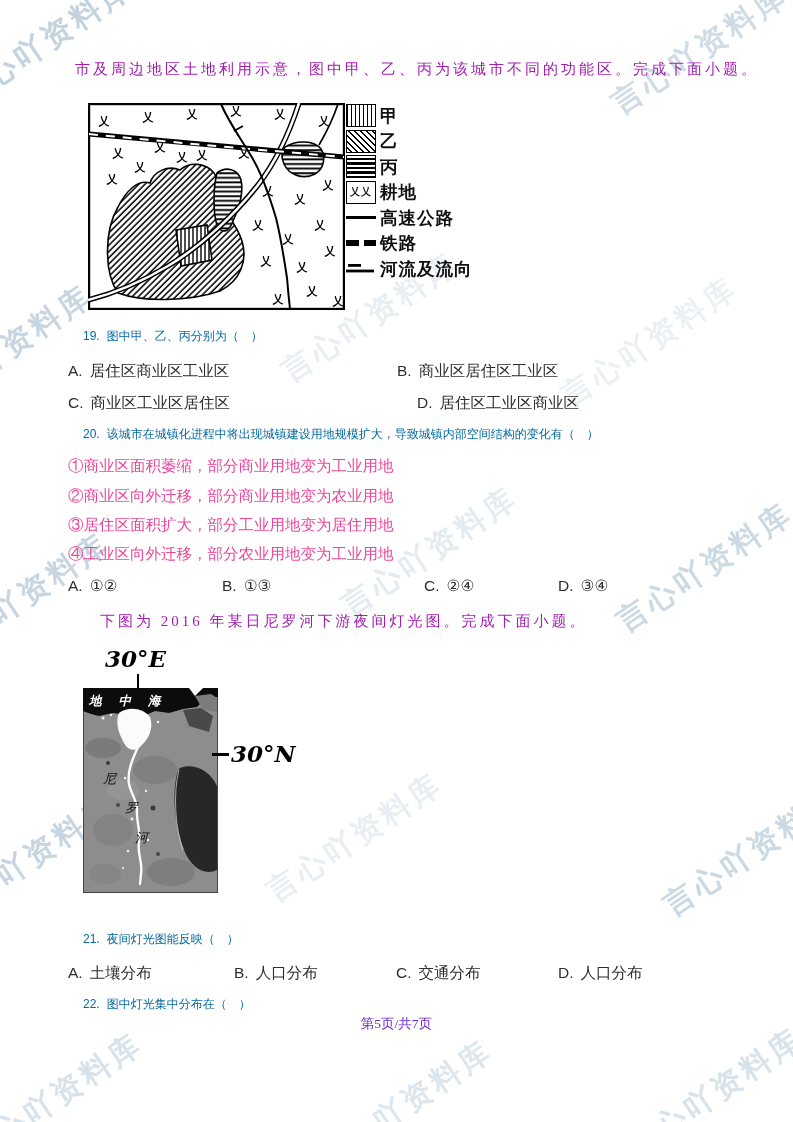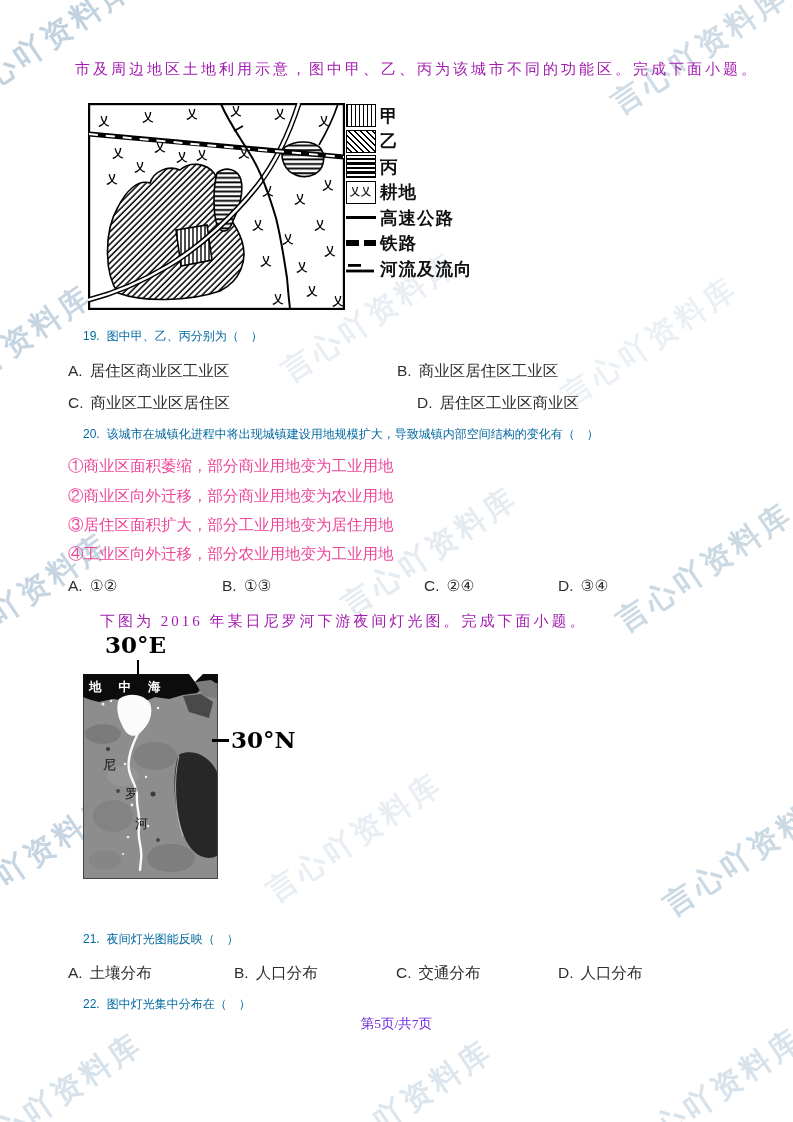--- a/index.html
+++ b/index.html
@@ -27,21 +27,21 @@
   .sw{width:30px;height:23px;border:1.6px solid #000;box-sizing:border-box;flex:none;}
   .sw-jia{background:repeating-linear-gradient(90deg,#000 0 1.5px,#fff 1.5px 4px);}
   .sw-yi{background:repeating-linear-gradient(45deg,#fff 0 2.6px,#000 2.6px 4.2px);}
   .sw-bing{background:repeating-linear-gradient(180deg,#fff 0 2px,#000 2px 4.4px);}
   .sw-farm{background:#fff;display:flex;align-items:center;justify-content:center;
            font-size:10px;font-weight:bold;line-height:1;letter-spacing:1px;}
   .sw-road{border:none;height:3px;background:#000;margin:6px 0;}
   .sw-rail{border:none;height:6px;background:linear-gradient(90deg,#000 0 13px,#fff 13px 18px,#000 18px 30px);margin:4.5px 0;}
   .sw-river{border:none;height:15px;}
   
-  .fig2{position:absolute;left:83px;top:631px;width:240px;height:255px;}
+  .fig2{position:absolute;left:83px;top:645px;width:240px;height:255px;font-style:italic;}
   .geo-label{position:absolute;font-family:"DejaVu Serif",serif;font-weight:bold;
              font-size:23px;color:#000;white-space:nowrap;}
   .tickv{position:absolute;width:2.4px;background:#000;}
   .tickh{position:absolute;height:3px;background:#000;}
 </style>
 </head>
 <body>
 
 <div class="page">
 

